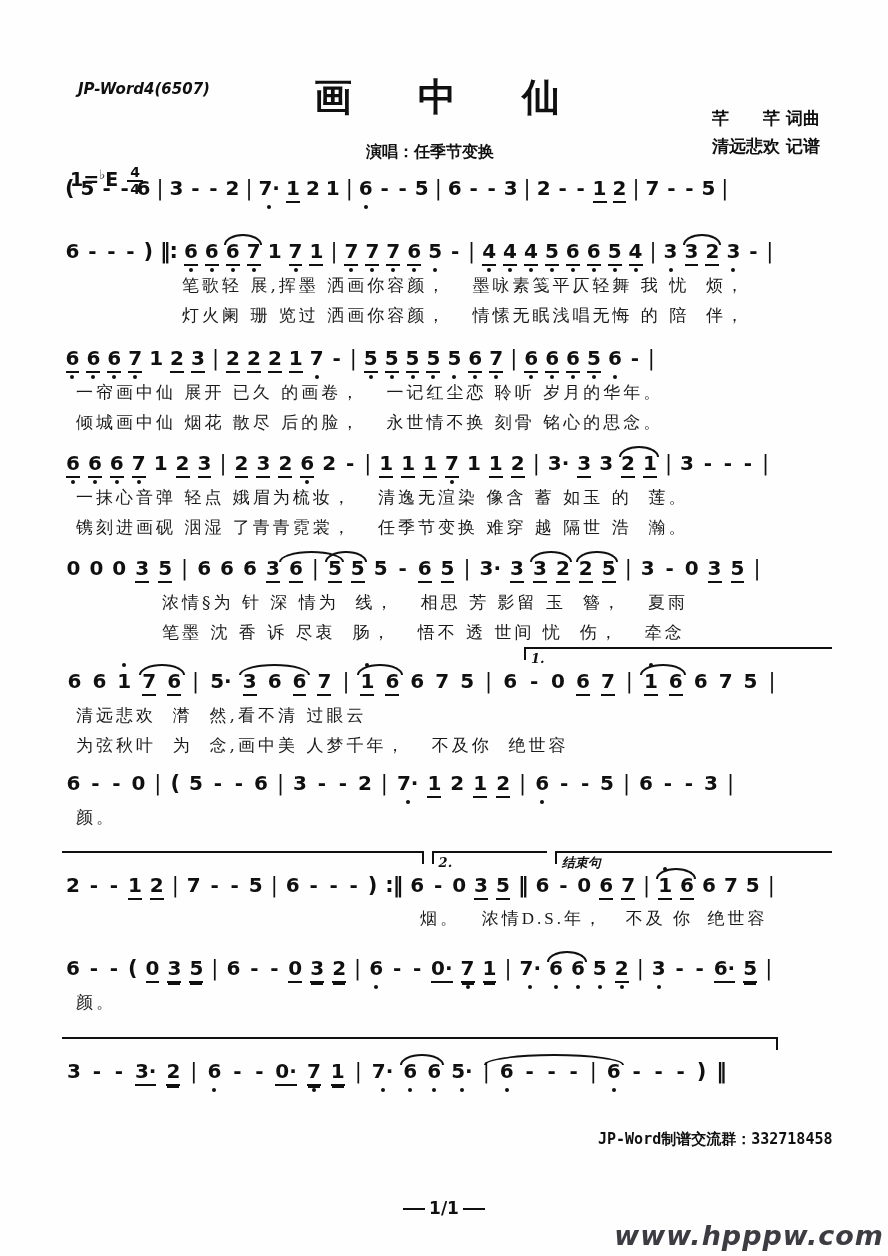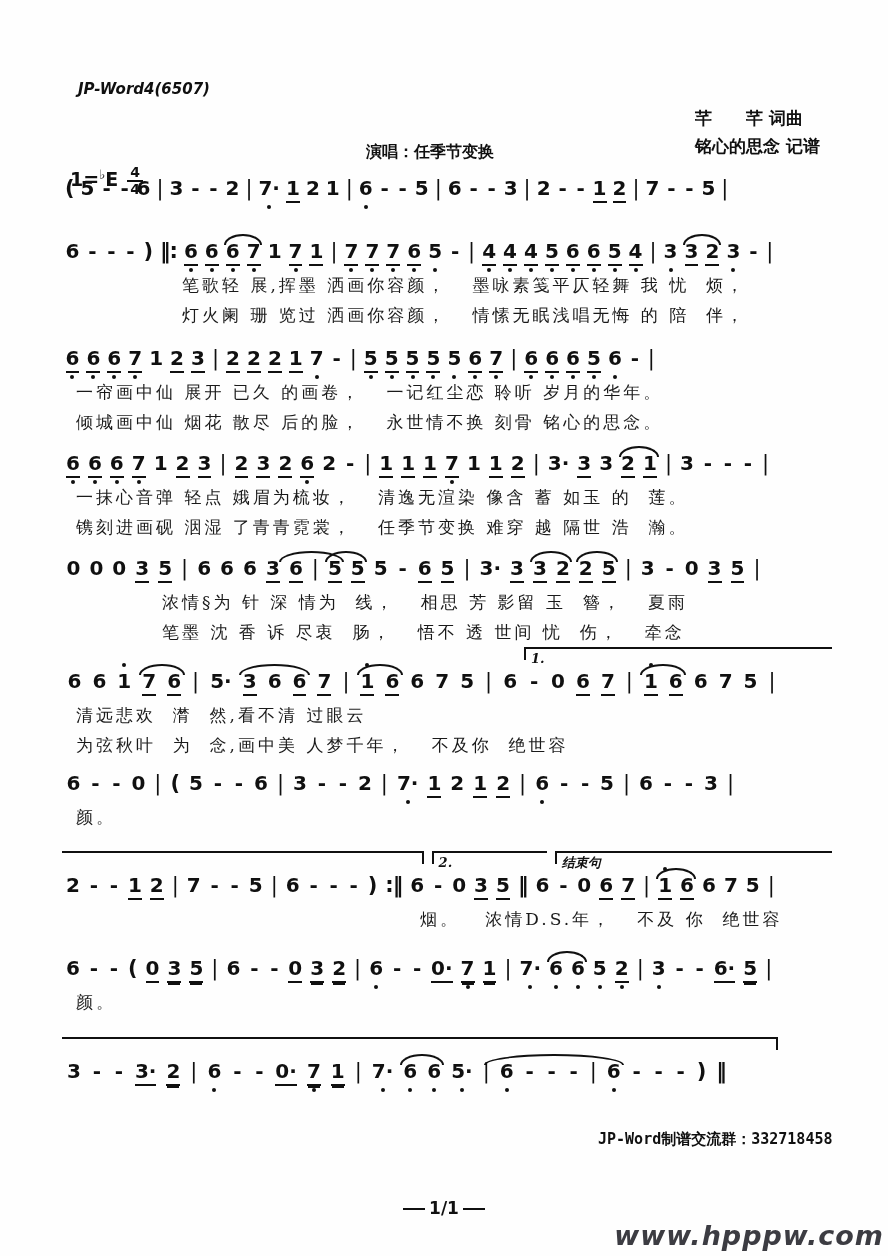--- a/index.html
+++ b/index.html
@@ -46,23 +46,24 @@
   .qq{left:598px;top:1130px;font-family:"DejaVu Sans Mono",monospace;font-size:15px;font-weight:700;}
   .pageno{left:0;top:1198px;width:100%;text-align:center;font-size:17px;font-weight:700;}
   .pgrule{display:inline-block;width:22px;border-bottom:2px solid #101010;margin:0 4px;transform:translateY(-4px);}
   .watermark{right:4px;top:1220px;font:italic 800 27px "DejaVu Sans",sans-serif;color:#3c3c42;letter-spacing:1px;}
 </style>
 </head>
 <body>
 
 <div id="page">
   <div class="abs corner">JP-Word4(6507)</div>
+  <div class="abs title">画　中　仙</div>
   <div class="abs credits">
     <div>芊　　芊 词曲</div>
-    <div>铭心的思念 记谱</div>
+    <div>清远悲欢 记谱</div>
   </div>
   <div class="abs keysig"><span>1=</span><sup>♭</sup><span>E</span><span class="frac"><b class="num">4</b><b>4</b></span>
   </div>
   <div class="abs singer">演唱：任季节变换</div>
 
   <div>
       <div class="system" style="top: 175px;">
         <div class="notes"><span class="paren" style="margin-right: 3px; margin-left: 3px;">(</span><span class="nt" style="margin-right: 3px; margin-left: 3px;">5</span><span class="nt" style="margin-right: 3px; margin-left: 3px;">-</span><span class="nt" style="margin-right: 3px; margin-left: 3px;">-</span><span class="nt" style="margin-right: 3px; margin-left: 3px;">6</span><span class="bar" style="margin-right: 3px; margin-left: 3px;">|</span><span class="nt" style="margin-right: 3px; margin-left: 3px;">3</span><span class="nt" style="margin-right: 3px; margin-left: 3px;">-</span><span class="nt" style="margin-right: 3px; margin-left: 3px;">-</span><span class="nt" style="margin-right: 3px; margin-left: 3px;">2</span><span class="bar" style="margin-right: 3px; margin-left: 3px;">|</span><span class="nt lo" style="margin-right: 3px; margin-left: 3px;">7·</span><span class="nt u1" style="margin-right: 3px; margin-left: 3px;">1</span><span class="nt" style="margin-right: 3px; margin-left: 3px;">2</span><span class="nt" style="margin-right: 3px; margin-left: 3px;">1</span><span class="bar" style="margin-right: 3px; margin-left: 3px;">|</span><span class="nt lo" style="margin-right: 3px; margin-left: 3px;">6</span><span class="nt" style="margin-right: 3px; margin-left: 3px;">-</span><span class="nt" style="margin-right: 3px; margin-left: 3px;">-</span><span class="nt" style="margin-right: 3px; margin-left: 3px;">5</span><span class="bar" style="margin-right: 3px; margin-left: 3px;">|</span><span class="nt" style="margin-right: 3px; margin-left: 3px;">6</span><span class="nt" style="margin-right: 3px; margin-left: 3px;">-</span><span class="nt" style="margin-right: 3px; margin-left: 3px;">-</span><span class="nt" style="margin-right: 3px; margin-left: 3px;">3</span><span class="bar" style="margin-right: 3px; margin-left: 3px;">|</span><span class="nt" style="margin-right: 3px; margin-left: 3px;">2</span><span class="nt" style="margin-right: 3px; margin-left: 3px;">-</span><span class="nt" style="margin-right: 3px; margin-left: 3px;">-</span><span class="nt u1" style="margin-right: 3px; margin-left: 3px;">1</span><span class="nt u1" style="margin-right: 3px; margin-left: 3px;">2</span><span class="bar" style="margin-right: 3px; margin-left: 3px;">|</span><span class="nt" style="margin-right: 3px; margin-left: 3px;">7</span><span class="nt" style="margin-right: 3px; margin-left: 3px;">-</span><span class="nt" style="margin-right: 3px; margin-left: 3px;">-</span><span class="nt" style="margin-right: 3px; margin-left: 3px;">5</span><span class="bar" style="margin-right: 3px; margin-left: 3px;">|</span></div>
       </div>
       <div class="system" style="top: 238px;">
@@ -93,21 +94,21 @@
       </div>
       <div class="system" style="top: 770px;">
         <div class="notes"><span class="nt" style="margin-right: 4.5px; margin-left: 4.5px;">6</span><span class="nt" style="margin-right: 4.5px; margin-left: 4.5px;">-</span><span class="nt" style="margin-right: 4.5px; margin-left: 4.5px;">-</span><span class="nt" style="margin-right: 4.5px; margin-left: 4.5px;">0</span><span class="bar" style="margin-right: 4.5px; margin-left: 4.5px;">|</span><span class="paren" style="margin-right: 4.5px; margin-left: 4.5px;">(</span><span class="nt" style="margin-right: 4.5px; margin-left: 4.5px;">5</span><span class="nt" style="margin-right: 4.5px; margin-left: 4.5px;">-</span><span class="nt" style="margin-right: 4.5px; margin-left: 4.5px;">-</span><span class="nt" style="margin-right: 4.5px; margin-left: 4.5px;">6</span><span class="bar" style="margin-right: 4.5px; margin-left: 4.5px;">|</span><span class="nt" style="margin-right: 4.5px; margin-left: 4.5px;">3</span><span class="nt" style="margin-right: 4.5px; margin-left: 4.5px;">-</span><span class="nt" style="margin-right: 4.5px; margin-left: 4.5px;">-</span><span class="nt" style="margin-right: 4.5px; margin-left: 4.5px;">2</span><span class="bar" style="margin-right: 4.5px; margin-left: 4.5px;">|</span><span class="nt lo" style="margin-right: 4.5px; margin-left: 4.5px;">7·</span><span class="nt u1" style="margin-right: 4.5px; margin-left: 4.5px;">1</span><span class="nt" style="margin-right: 4.5px; margin-left: 4.5px;">2</span><span class="nt u1" style="margin-right: 4.5px; margin-left: 4.5px;">1</span><span class="nt u1" style="margin-right: 4.5px; margin-left: 4.5px;">2</span><span class="bar" style="margin-right: 4.5px; margin-left: 4.5px;">|</span><span class="nt lo" style="margin-right: 4.5px; margin-left: 4.5px;">6</span><span class="nt" style="margin-right: 4.5px; margin-left: 4.5px;">-</span><span class="nt" style="margin-right: 4.5px; margin-left: 4.5px;">-</span><span class="nt" style="margin-right: 4.5px; margin-left: 4.5px;">5</span><span class="bar" style="margin-right: 4.5px; margin-left: 4.5px;">|</span><span class="nt" style="margin-right: 4.5px; margin-left: 4.5px;">6</span><span class="nt" style="margin-right: 4.5px; margin-left: 4.5px;">-</span><span class="nt" style="margin-right: 4.5px; margin-left: 4.5px;">-</span><span class="nt" style="margin-right: 4.5px; margin-left: 4.5px;">3</span><span class="bar" style="margin-right: 4.5px; margin-left: 4.5px;">|</span></div>
         <div class="lyr" style="padding-left: 14px;">颜。</div>
       </div>
       <div class="system" style="top: 872px;">
         <div class="mark tr" style="left: 0%; width: 47%;"></div>
         <div class="mark tl" style="left: 48%; width: 15%;"><span class="mlabel">2.</span></div>
         <div class="mark tl" style="left: 64%; width: 36%;"><span class="mlabel">结束句</span></div>
         <div class="notes"><span class="nt" style="margin-right: 4px; margin-left: 4px;">2</span><span class="nt" style="margin-right: 4px; margin-left: 4px;">-</span><span class="nt" style="margin-right: 4px; margin-left: 4px;">-</span><span class="nt u1" style="margin-right: 4px; margin-left: 4px;">1</span><span class="nt u1" style="margin-right: 4px; margin-left: 4px;">2</span><span class="bar" style="margin-right: 4px; margin-left: 4px;">|</span><span class="nt" style="margin-right: 4px; margin-left: 4px;">7</span><span class="nt" style="margin-right: 4px; margin-left: 4px;">-</span><span class="nt" style="margin-right: 4px; margin-left: 4px;">-</span><span class="nt" style="margin-right: 4px; margin-left: 4px;">5</span><span class="bar" style="margin-right: 4px; margin-left: 4px;">|</span><span class="nt" style="margin-right: 4px; margin-left: 4px;">6</span><span class="nt" style="margin-right: 4px; margin-left: 4px;">-</span><span class="nt" style="margin-right: 4px; margin-left: 4px;">-</span><span class="nt" style="margin-right: 4px; margin-left: 4px;">-</span><span class="paren" style="margin-right: 4px; margin-left: 4px;">)</span><span class="bar dbl" style="margin-right: 4px; margin-left: 4px;">:‖</span><span class="nt" style="margin-right: 4px; margin-left: 4px;">6</span><span class="nt" style="margin-right: 4px; margin-left: 4px;">-</span><span class="nt" style="margin-right: 4px; margin-left: 4px;">0</span><span class="nt u1" style="margin-right: 4px; margin-left: 4px;">3</span><span class="nt u1" style="margin-right: 4px; margin-left: 4px;">5</span><span class="bar dbl" style="margin-right: 4px; margin-left: 4px;">‖</span><span class="nt" style="margin-right: 4px; margin-left: 4px;">6</span><span class="nt" style="margin-right: 4px; margin-left: 4px;">-</span><span class="nt" style="margin-right: 4px; margin-left: 4px;">0</span><span class="nt u1" style="margin-right: 4px; margin-left: 4px;">6</span><span class="nt u1" style="margin-right: 4px; margin-left: 4px;">7</span><span class="bar" style="margin-right: 4px; margin-left: 4px;">|</span><span class="nt hi u1" style="margin-right: 4px; margin-left: 4px;">1</span><span class="nt u1" style="margin-right: 4px; margin-left: 4px;">6</span><span class="arc"><i style="width: 36px; left: -42px;"></i></span><span class="nt" style="margin-right: 4px; margin-left: 4px;">6</span><span class="nt" style="margin-right: 4px; margin-left: 4px;">7</span><span class="nt" style="margin-right: 4px; margin-left: 4px;">5</span><span class="bar" style="margin-right: 4px; margin-left: 4px;">|</span></div>
-        <div class="lyr" style="padding-left: 358px;">烟。   浓情D.S.年，   不及 你  绝世容</div>
+        <div class="lyr" style="padding-left: 358px; font-family: Liberation Serif, serif;">烟。   浓情D.S.年，   不及 你  绝世容</div>
       </div>
       <div class="system" style="top: 955px;">
         <div class="notes"><span class="nt" style="margin-right: 4px; margin-left: 4px;">6</span><span class="nt" style="margin-right: 4px; margin-left: 4px;">-</span><span class="nt" style="margin-right: 4px; margin-left: 4px;">-</span><span class="paren" style="margin-right: 4px; margin-left: 4px;">(</span><span class="nt u1" style="margin-right: 4px; margin-left: 4px;">0</span><span class="nt u2" style="margin-right: 4px; margin-left: 4px;">3</span><span class="nt u2" style="margin-right: 4px; margin-left: 4px;">5</span><span class="bar" style="margin-right: 4px; margin-left: 4px;">|</span><span class="nt" style="margin-right: 4px; margin-left: 4px;">6</span><span class="nt" style="margin-right: 4px; margin-left: 4px;">-</span><span class="nt" style="margin-right: 4px; margin-left: 4px;">-</span><span class="nt u1" style="margin-right: 4px; margin-left: 4px;">0</span><span class="nt u2" style="margin-right: 4px; margin-left: 4px;">3</span><span class="nt u2" style="margin-right: 4px; margin-left: 4px;">2</span><span class="bar" style="margin-right: 4px; margin-left: 4px;">|</span><span class="nt lo" style="margin-right: 4px; margin-left: 4px;">6</span><span class="nt" style="margin-right: 4px; margin-left: 4px;">-</span><span class="nt" style="margin-right: 4px; margin-left: 4px;">-</span><span class="nt u1" style="margin-right: 4px; margin-left: 4px;">0·</span><span class="nt lo u2" style="margin-right: 4px; margin-left: 4px;">7</span><span class="nt u2" style="margin-right: 4px; margin-left: 4px;">1</span><span class="bar" style="margin-right: 4px; margin-left: 4px;">|</span><span class="nt lo" style="margin-right: 4px; margin-left: 4px;">7·</span><span class="nt lo" style="margin-right: 4px; margin-left: 4px;">6</span><span class="nt lo" style="margin-right: 4px; margin-left: 4px;">6</span><span class="arc"><i style="width: 36px; left: -42px;"></i></span><span class="nt lo" style="margin-right: 4px; margin-left: 4px;">5</span><span class="nt lo u1" style="margin-right: 4px; margin-left: 4px;">2</span><span class="bar" style="margin-right: 4px; margin-left: 4px;">|</span><span class="nt lo" style="margin-right: 4px; margin-left: 4px;">3</span><span class="nt" style="margin-right: 4px; margin-left: 4px;">-</span><span class="nt" style="margin-right: 4px; margin-left: 4px;">-</span><span class="nt u1" style="margin-right: 4px; margin-left: 4px;">6·</span><span class="nt u2" style="margin-right: 4px; margin-left: 4px;">5</span><span class="bar" style="margin-right: 4px; margin-left: 4px;">|</span></div>
         <div class="lyr" style="padding-left: 14px;">颜。</div>
       </div>
       <div class="system" style="top: 1058px;">
         <div class="mark tr" style="left: 0%; width: 93%;"></div>
         <div class="notes"><span class="nt" style="margin-right: 5px; margin-left: 5px;">3</span><span class="nt" style="margin-right: 5px; margin-left: 5px;">-</span><span class="nt" style="margin-right: 5px; margin-left: 5px;">-</span><span class="nt u1" style="margin-right: 5px; margin-left: 5px;">3·</span><span class="nt u2" style="margin-right: 5px; margin-left: 5px;">2</span><span class="bar" style="margin-right: 5px; margin-left: 5px;">|</span><span class="nt lo" style="margin-right: 5px; margin-left: 5px;">6</span><span class="nt" style="margin-right: 5px; margin-left: 5px;">-</span><span class="nt" style="margin-right: 5px; margin-left: 5px;">-</span><span class="nt u1" style="margin-right: 5px; margin-left: 5px;">0·</span><span class="nt lo u2" style="margin-right: 5px; margin-left: 5px;">7</span><span class="nt u2" style="margin-right: 5px; margin-left: 5px;">1</span><span class="bar" style="margin-right: 5px; margin-left: 5px;">|</span><span class="nt lo" style="margin-right: 5px; margin-left: 5px;">7·</span><span class="nt lo" style="margin-right: 5px; margin-left: 5px;">6</span><span class="nt lo" style="margin-right: 5px; margin-left: 5px;">6</span><span class="arc"><i style="width: 40px; left: -46px;"></i></span><span class="nt lo" style="margin-right: 5px; margin-left: 5px;">5·</span><span class="bar" style="margin-right: 5px; margin-left: 5px;">|</span><span class="nt lo" style="margin-right: 5px; margin-left: 5px;">6</span><span class="nt" style="margin-right: 5px; margin-left: 5px;">-</span><span class="nt" style="margin-right: 5px; margin-left: 5px;">-</span><span class="nt" style="margin-right: 5px; margin-left: 5px;">-</span><span class="bar" style="margin-right: 5px; margin-left: 5px;">|</span><span class="nt lo" style="margin-right: 5px; margin-left: 5px;">6</span><span class="arc"><i style="width: 136px; left: -142px;"></i></span><span class="nt" style="margin-right: 5px; margin-left: 5px;">-</span><span class="nt" style="margin-right: 5px; margin-left: 5px;">-</span><span class="nt" style="margin-right: 5px; margin-left: 5px;">-</span><span class="paren" style="margin-right: 5px; margin-left: 5px;">)</span><span class="bar dbl" style="margin-right: 5px; margin-left: 5px;">‖</span></div>
       </div>
     </div>

